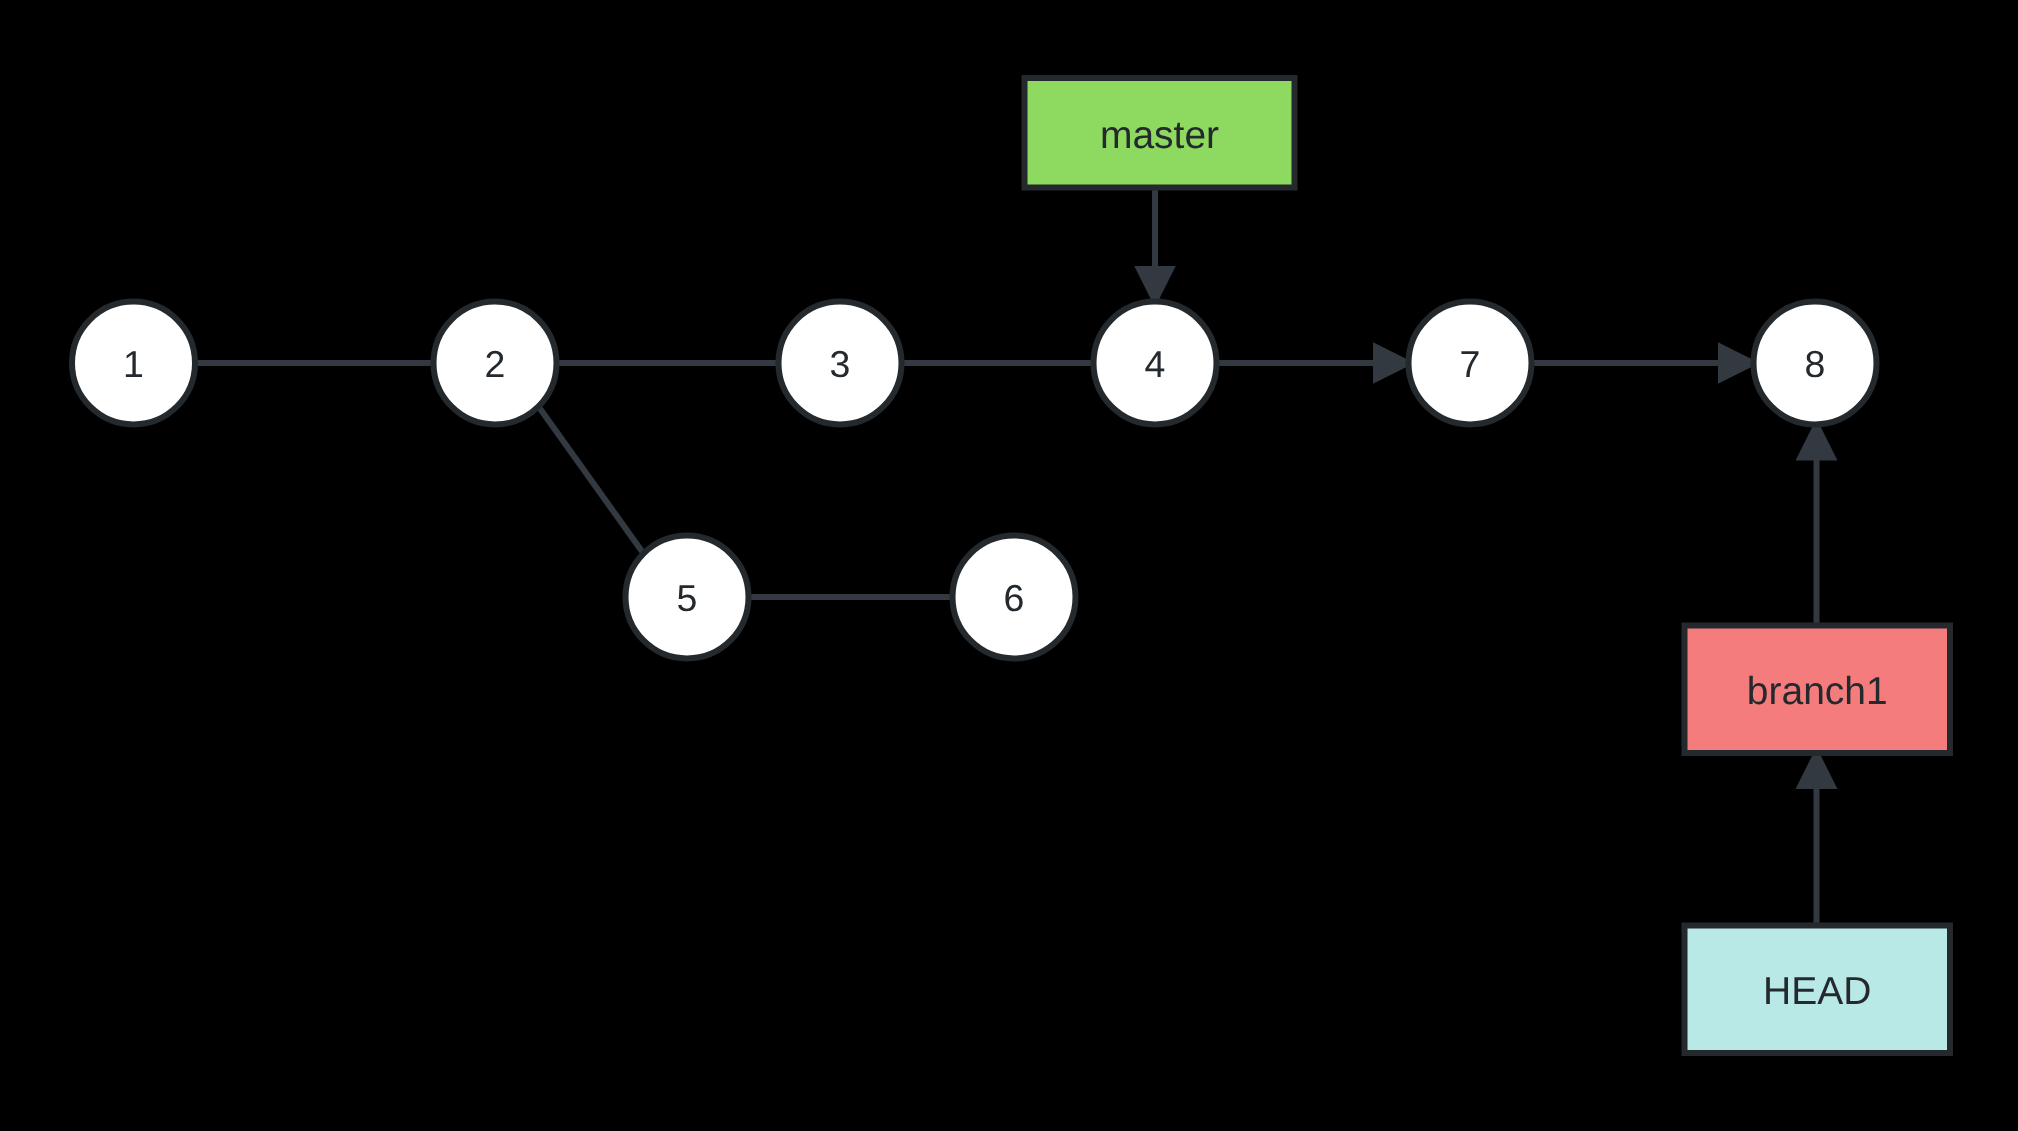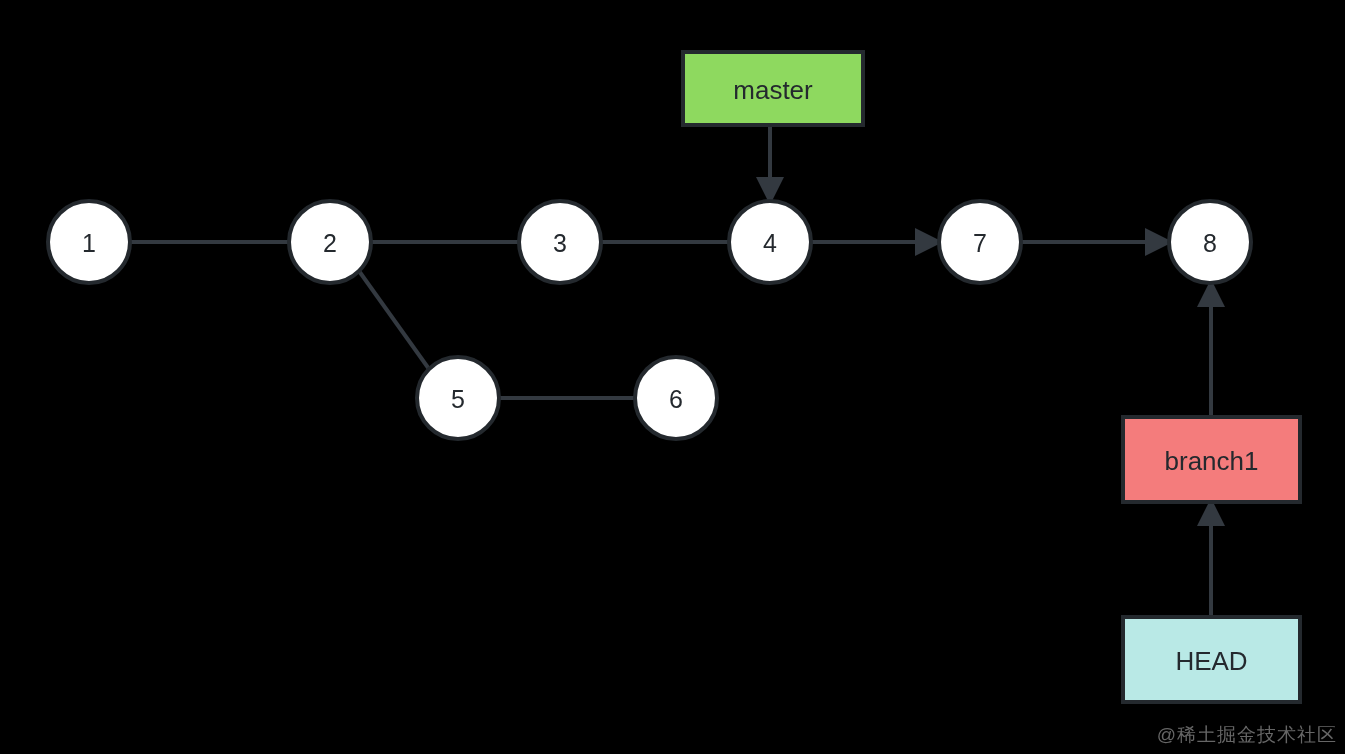--- a/index.html
+++ b/index.html
@@ -121,15 +121,14 @@
           <circle cx="458" cy="398" r="41" fill="#ffffff" stroke="#24292e" stroke-width="4"></circle>
           <text class="commit-label" x="458" y="399">5</text>
         </g>
         <g>
           <circle cx="676" cy="398" r="41" fill="#ffffff" stroke="#24292e" stroke-width="4"></circle>
           <text class="commit-label" x="676" y="399">6</text>
         </g>
       </g>
   </svg>
 
-  <div class="watermark-text" style="color: rgb(111, 111, 111);">@稀土掘金技术社区</div>
 
 </div>
 
 </body></html>

